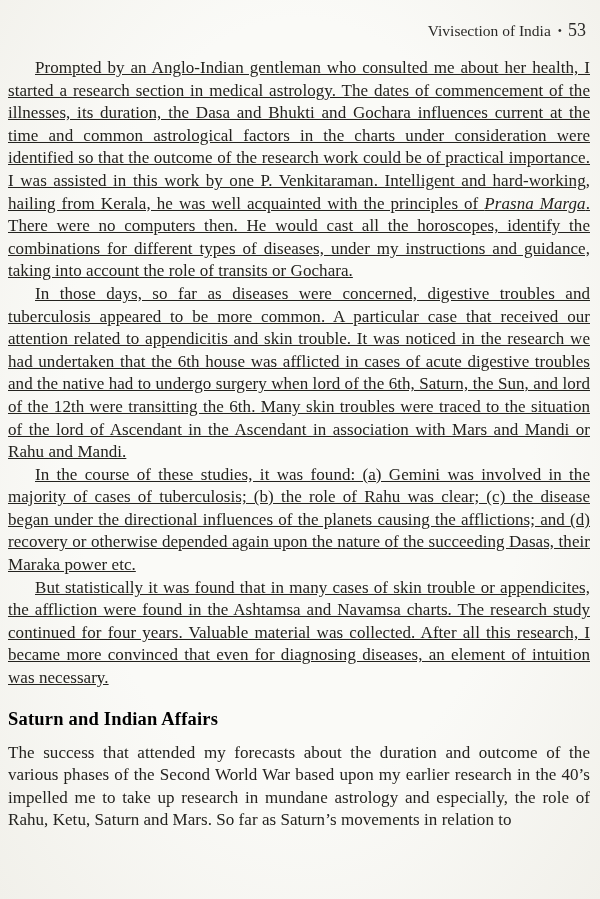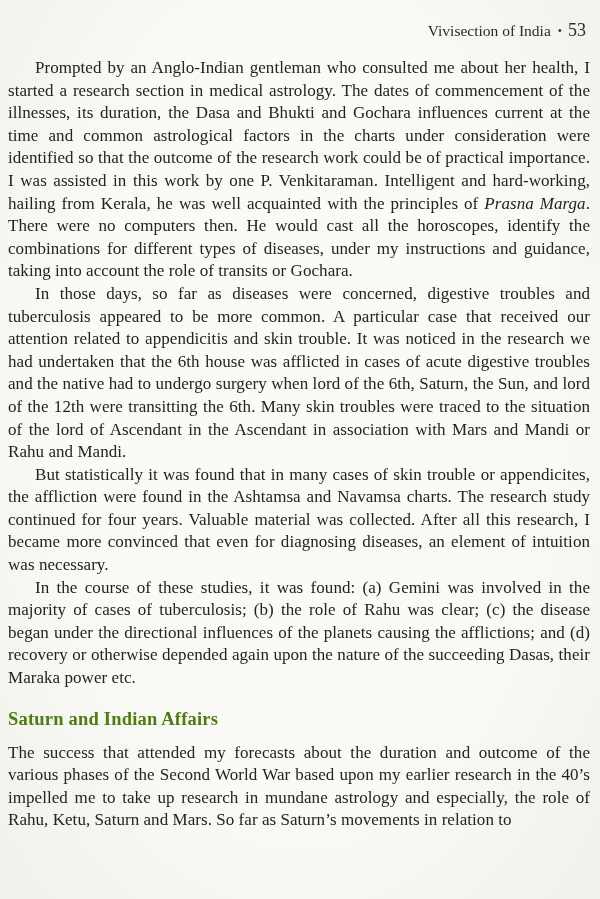--- a/index.html
+++ b/index.html
@@ -41,41 +41,42 @@
   }
   .para {
     margin: 0;
     font-size: 17px;
     line-height: 22.6px;
     text-align: justify;
     letter-spacing: 0.05px;
   }
   .para.indent {
     text-indent: 27px;
+    text-decoration: underline;
   }
   .para em {
     font-style: italic;
   }
   .section-heading {
     font-size: 18.5px;
     font-weight: bold;
-    color: #4d7c0f;
+    color: #000000;
     margin: 17px 0 11px 0;
     line-height: 24px;
     letter-spacing: 0.2px;
   }
 </style>
 </head>
 <body>
 
 <div class="page">
   <div class="running-head">
     <span>Vivisection of India</span><span class="sep">•</span><span class="page-num">53</span>
   </div>
   <div class="body-text">
       <p class="para indent"><span>Prompted by an Anglo-Indian gentleman who consulted me about her health, I started a research section in medical astrology. The dates of commencement of the illnesses, its duration, the Dasa and Bhukti and Gochara influences current at the time and common astrological factors in the charts under consideration were identified so that the outcome of the research work could be of practical importance. I was assisted in this work by one P. Venkitaraman. Intelligent and hard-working, hailing from Kerala, he was well acquainted with the principles of </span><em>Prasna Marga</em><span>. There were no computers then. He would cast all the horoscopes, identify the combinations for different types of diseases, under my instructions and guidance, taking into account the role of transits or Gochara.</span></p>
       <p class="para indent"><span>In those days, so far as diseases were concerned, digestive troubles and tuberculosis appeared to be more common. A particular case that received our attention related to appendicitis and skin trouble. It was noticed in the research we had undertaken that the 6th house was afflicted in cases of acute digestive troubles and the native had to undergo surgery when lord of the 6th, Saturn, the Sun, and lord of the 12th were transitting the 6th. Many skin troubles were traced to the situation of the lord of Ascendant in the Ascendant in association with Mars and Mandi or Rahu and Mandi.</span></p>
+      <p class="para indent"><span>In the course of these studies, it was found: (a) Gemini was involved in the majority of cases of tuberculosis; (b) the role of Rahu was clear; (c) the disease began under the directional influences of the planets causing the afflictions; and (d) recovery or otherwise depended again upon the nature of the succeeding Dasas, their Maraka power etc.</span></p>
       <p class="para indent"><span>But statistically it was found that in many cases of skin trouble or appendicites, the affliction were found in the Ashtamsa and Navamsa charts. The research study continued for four years. Valuable material was collected. After all this research, I became more convinced that even for diagnosing diseases, an element of intuition was necessary.</span></p>
-      <p class="para indent"><span>In the course of these studies, it was found: (a) Gemini was involved in the majority of cases of tuberculosis; (b) the role of Rahu was clear; (c) the disease began under the directional influences of the planets causing the afflictions; and (d) recovery or otherwise depended again upon the nature of the succeeding Dasas, their Maraka power etc.</span></p>
       <h2 class="section-heading">Saturn and Indian Affairs</h2>
       <p class="para"><span>The success that attended my forecasts about the duration and outcome of the various phases of the Second World War based upon my earlier research in the 40’s impelled me to take up research in mundane astrology and especially, the role of Rahu, Ketu, Saturn and Mars. So far as Saturn’s movements in relation to</span></p>
     </div>
 </div>
 
 </body></html>

